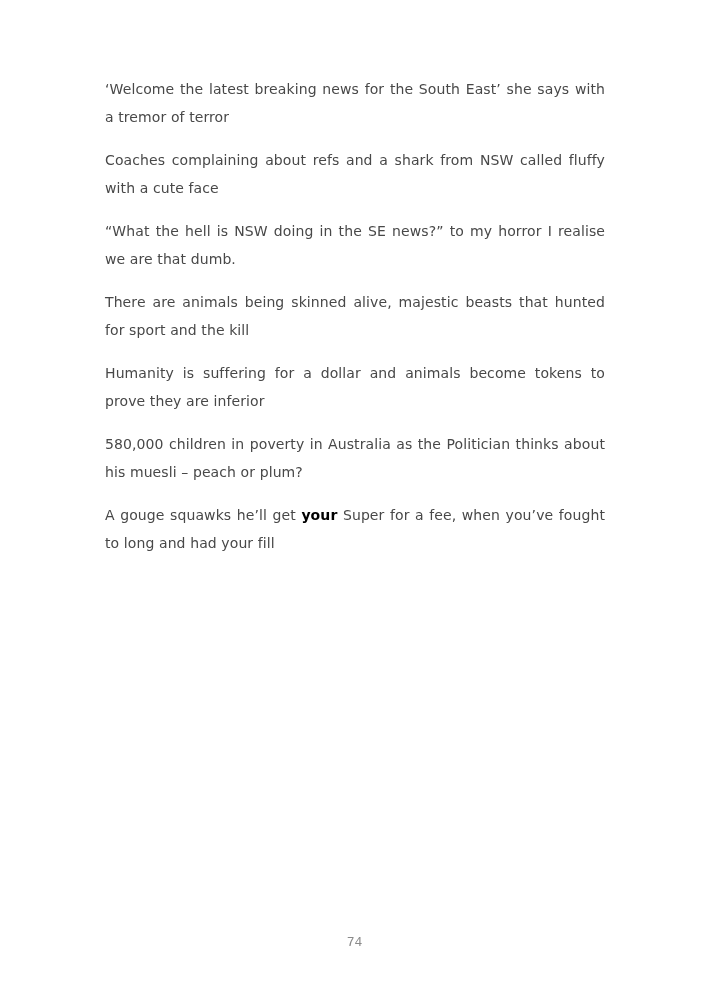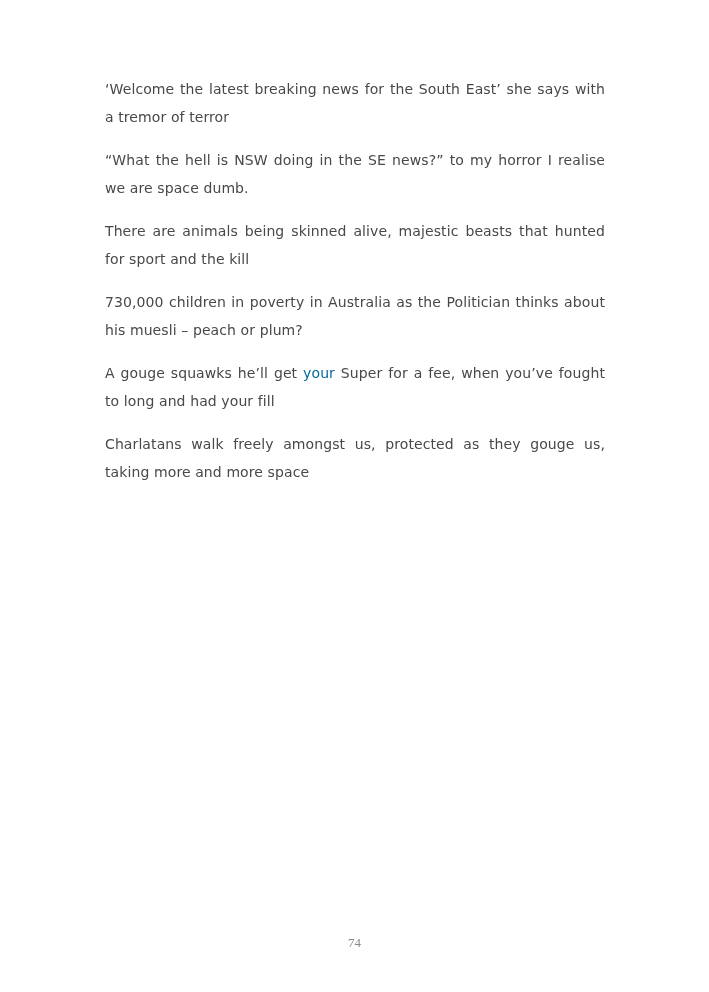--- a/index.html
+++ b/index.html
@@ -23,40 +23,41 @@
   }
   .content p {
     margin: 0 0 15px 0;
     font-size: 14px;
     line-height: 28px;
     text-align: justify;
     color: #484848;
     letter-spacing: 0.1px;
   }
   .content p strong {
-    font-weight: normal;
-    color: #0369a1;
+    font-weight: bold;
+    color: #000000;
   }
   .page-number {
     position: absolute;
     top: 935px;
     left: 0;
     width: 100%;
     text-align: center;
-    font-family: Liberation Serif, serif;
+    font-family: Liberation Mono, monospace;
     font-size: 13px;
     color: #8a8a8a;
   }
 </style>
 </head>
 <body>
 
 <div class="page">
   <div class="content">
       <p><span>‘Welcome the latest breaking news for the South East’ she says with a tremor of terror</span></p>
-      <p><span>“What the hell is NSW doing in the SE news?” to my horror I realise we are space dumb.</span></p>
+      <p><span>Coaches complaining about refs and a shark from NSW called fluffy with a cute face</span></p>
+      <p><span>“What the hell is NSW doing in the SE news?” to my horror I realise we are that dumb.</span></p>
       <p><span>There are animals being skinned alive, majestic beasts that hunted for sport and the kill</span></p>
-      <p><span>730,000 children in poverty in Australia as the Politician thinks about his muesli – peach or plum?</span></p>
+      <p><span>Humanity is suffering for a dollar and animals become tokens to prove they are inferior</span></p>
+      <p><span>580,000 children in poverty in Australia as the Politician thinks about his muesli – peach or plum?</span></p>
       <p><span>A gouge squawks he’ll get </span><strong>your</strong><span> Super for a fee, when you’ve fought to long and had your fill</span></p>
-      <p><span>Charlatans walk freely amongst us, protected as they gouge us, taking more and more space</span></p>
     </div>
   <div class="page-number">74</div>
 </div>
 
 </body></html>

